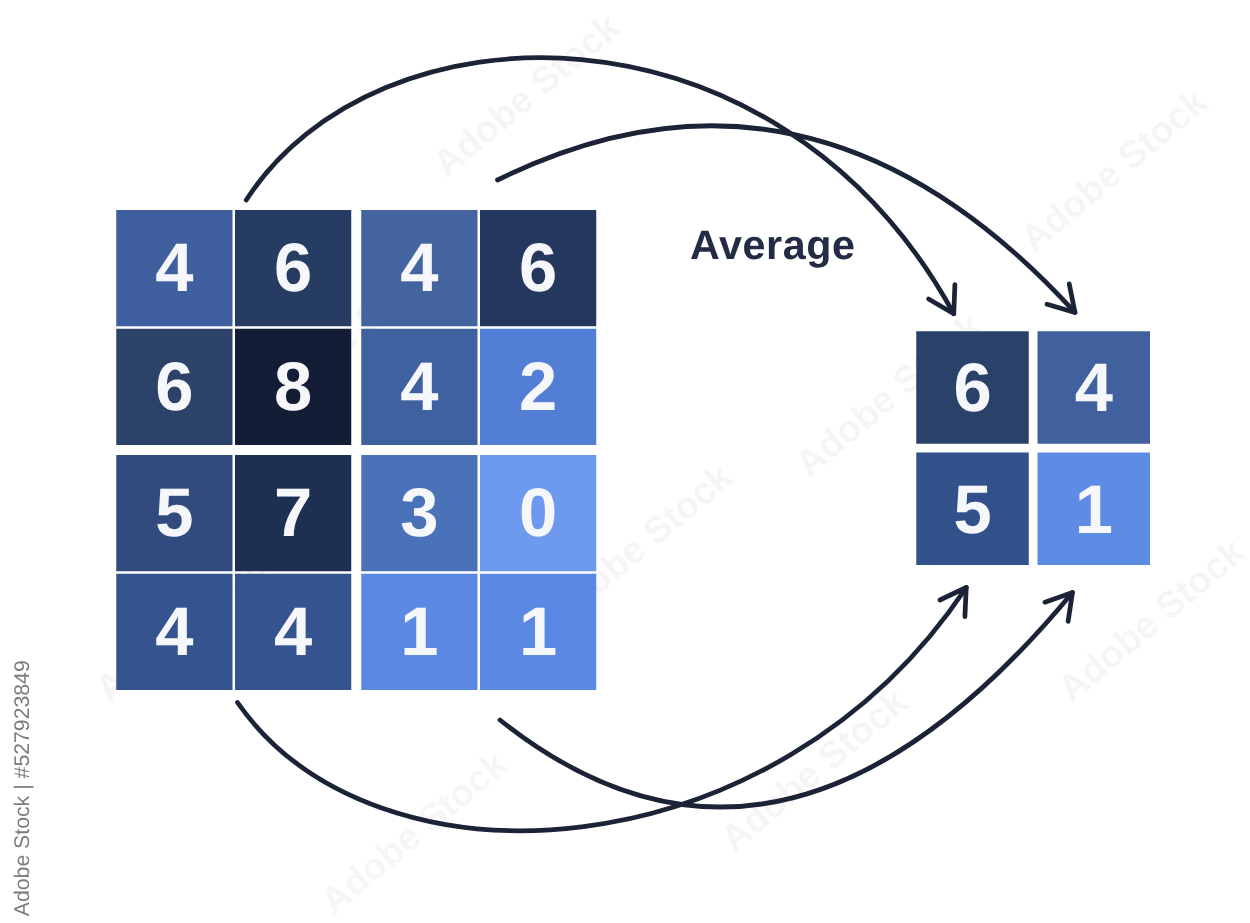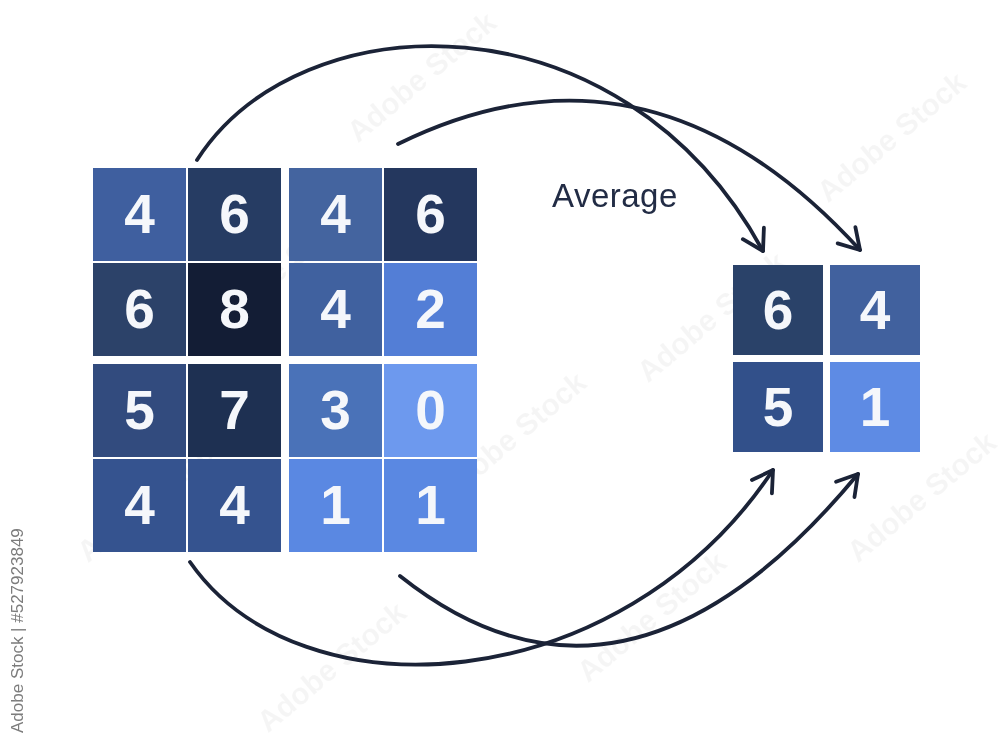--- a/index.html
+++ b/index.html
@@ -19,21 +19,21 @@
   .cell { width: 93px; height: 93px; display: flex; align-items: center; justify-content: center; }
   .digit { color: #F5F7FB; font-size: 55px; font-weight: 700; line-height: 1; }
 
   
   #output-grid { position: absolute; left: 733px; top: 265px; display: grid;
                  grid-template-columns: 90px 90px; grid-template-rows: 90px 90px; gap: 7px; }
   .ocell { width: 90px; height: 90px; display: flex; align-items: center; justify-content: center; }
 
   
   #average-label { position: absolute; left: 552px; top: 180px;
-                   font-size: 33px; line-height: 32px; font-weight: 400;
+                   font-size: 33px; line-height: 32px; font-weight: 700;
                    color: #222C45; letter-spacing: 0.5px; }
 
   
   #arrow-layer { position: absolute; left: 0; top: 0; width: 1000px; height: 738px; }
   #arrow-layer path.arc { fill: none; stroke: #1B2337; stroke-width: 3.8px; stroke-linecap: round; }
 
   
   #side-watermark { position: absolute; left: 8px; top: 733px;
                     transform: rotate(-90deg); transform-origin: 0 0;
                     font-size: 17px; color: #7c7c7c; white-space: nowrap;

